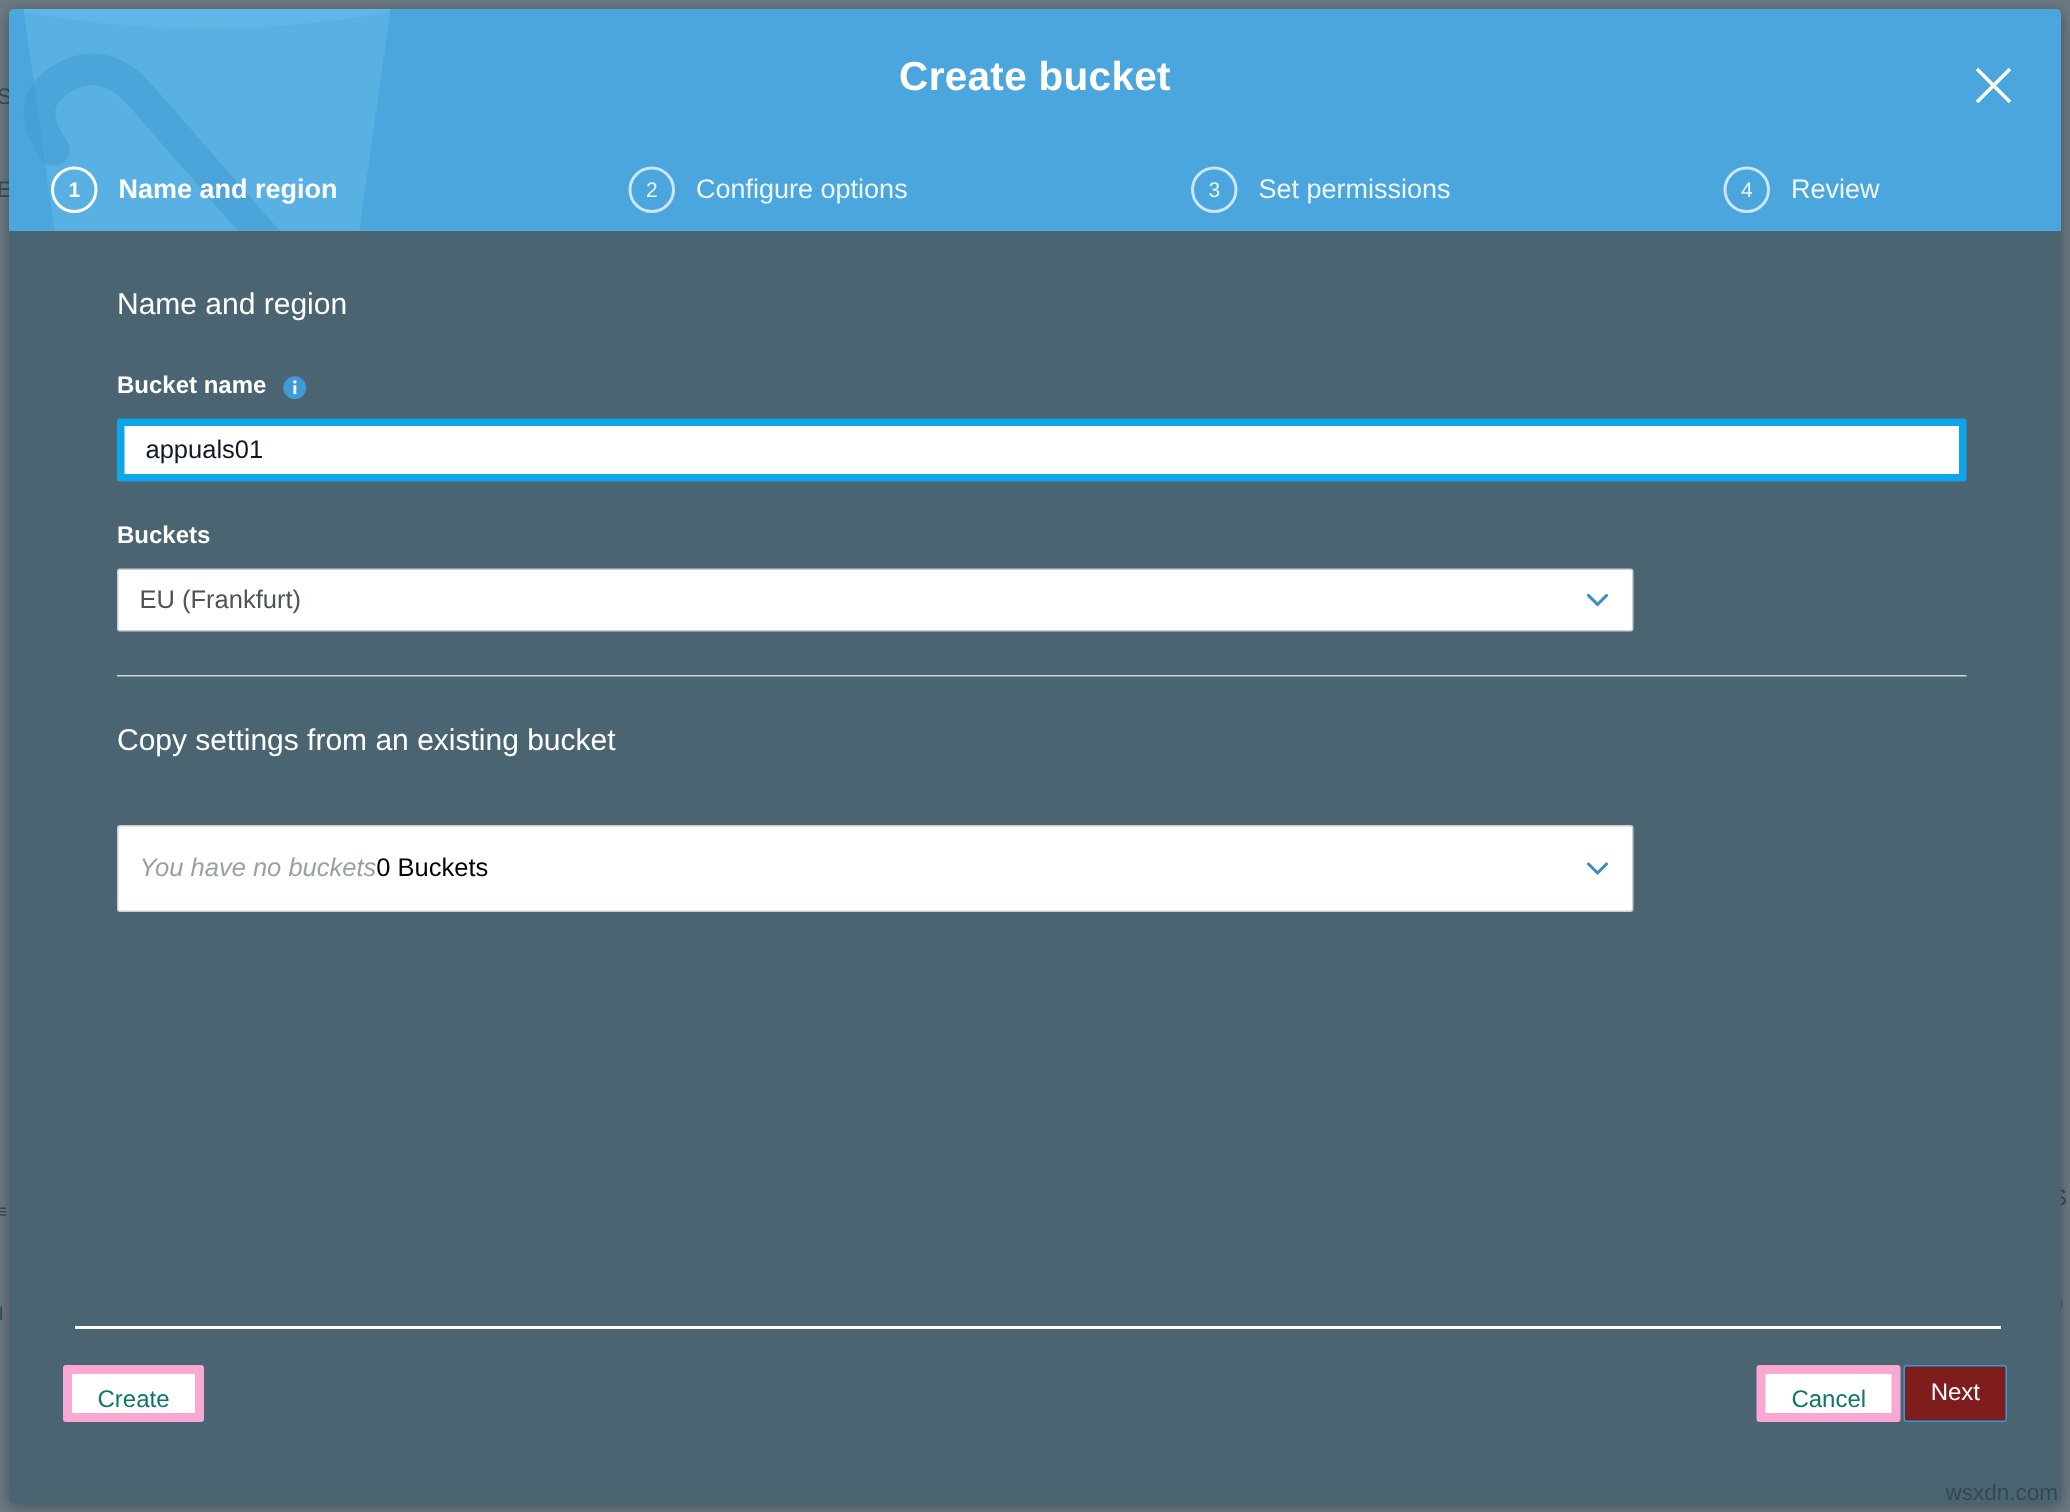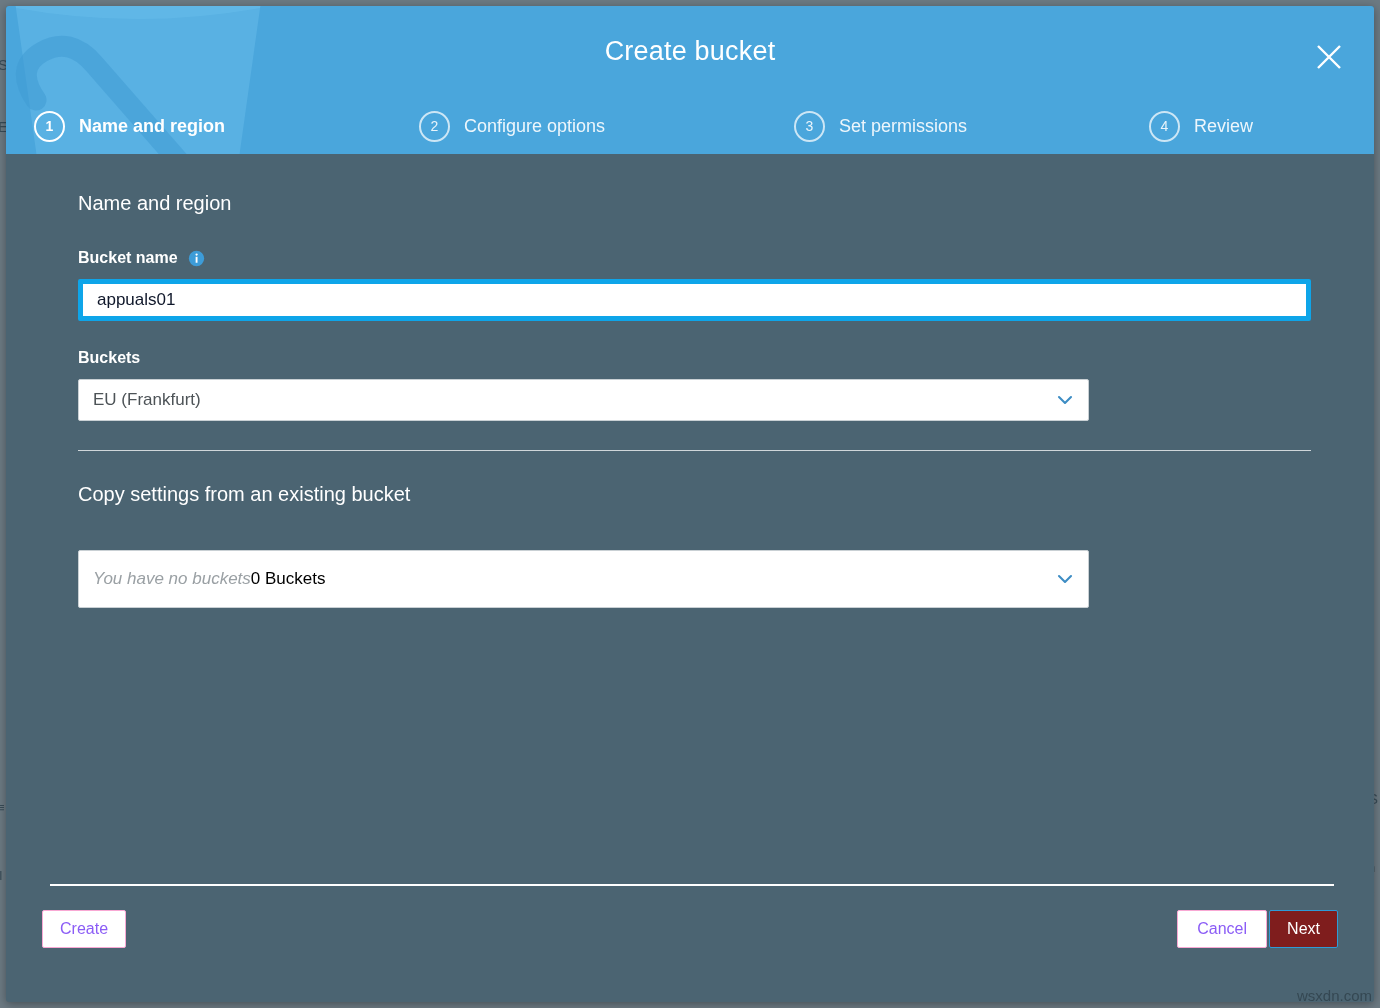--- a/index.html
+++ b/index.html
@@ -77,21 +77,21 @@
     height: 250px;
     pointer-events: none;
   }
   .modal-title {
     position: absolute;
     left: 0; right: 0;
     top: 30px;
     text-align: center;
     color: #ffffff;
     font-size: 27px;
-    font-weight: 400;
+    font-weight: 700;
     letter-spacing: .2px;
   }
   .close-btn {
     position: absolute;
     right: 22px;
     top: 28px;
     width: 46px;
     height: 46px;
     cursor: pointer;
     display: flex;
@@ -264,22 +264,22 @@
     border-radius: 2px;
     font-family: "Liberation Sans", sans-serif;
     font-size: 16px;
     line-height: 36px;
     text-align: center;
     cursor: pointer;
     user-select: none;
   }
   .btn-secondary {
     background: #ffffff;
-    border: 1px solid #f9a8d4;
-    color: #8b5cf6;
+    border: 6px solid #f9a8d4;
+    color: #0f766e;
   }
   .btn-primary {
     background: #7f1d1d;
     border: 1px solid #2f9bd7;
     color: #ffffff;
   }
   .btn-create { margin-left: 6px; }
   .footer-spacer { flex: 1 1 auto; }
   .btn-cancel { margin-right: 2px; min-width: 90px; }
   .btn-next { min-width: 66px; }

